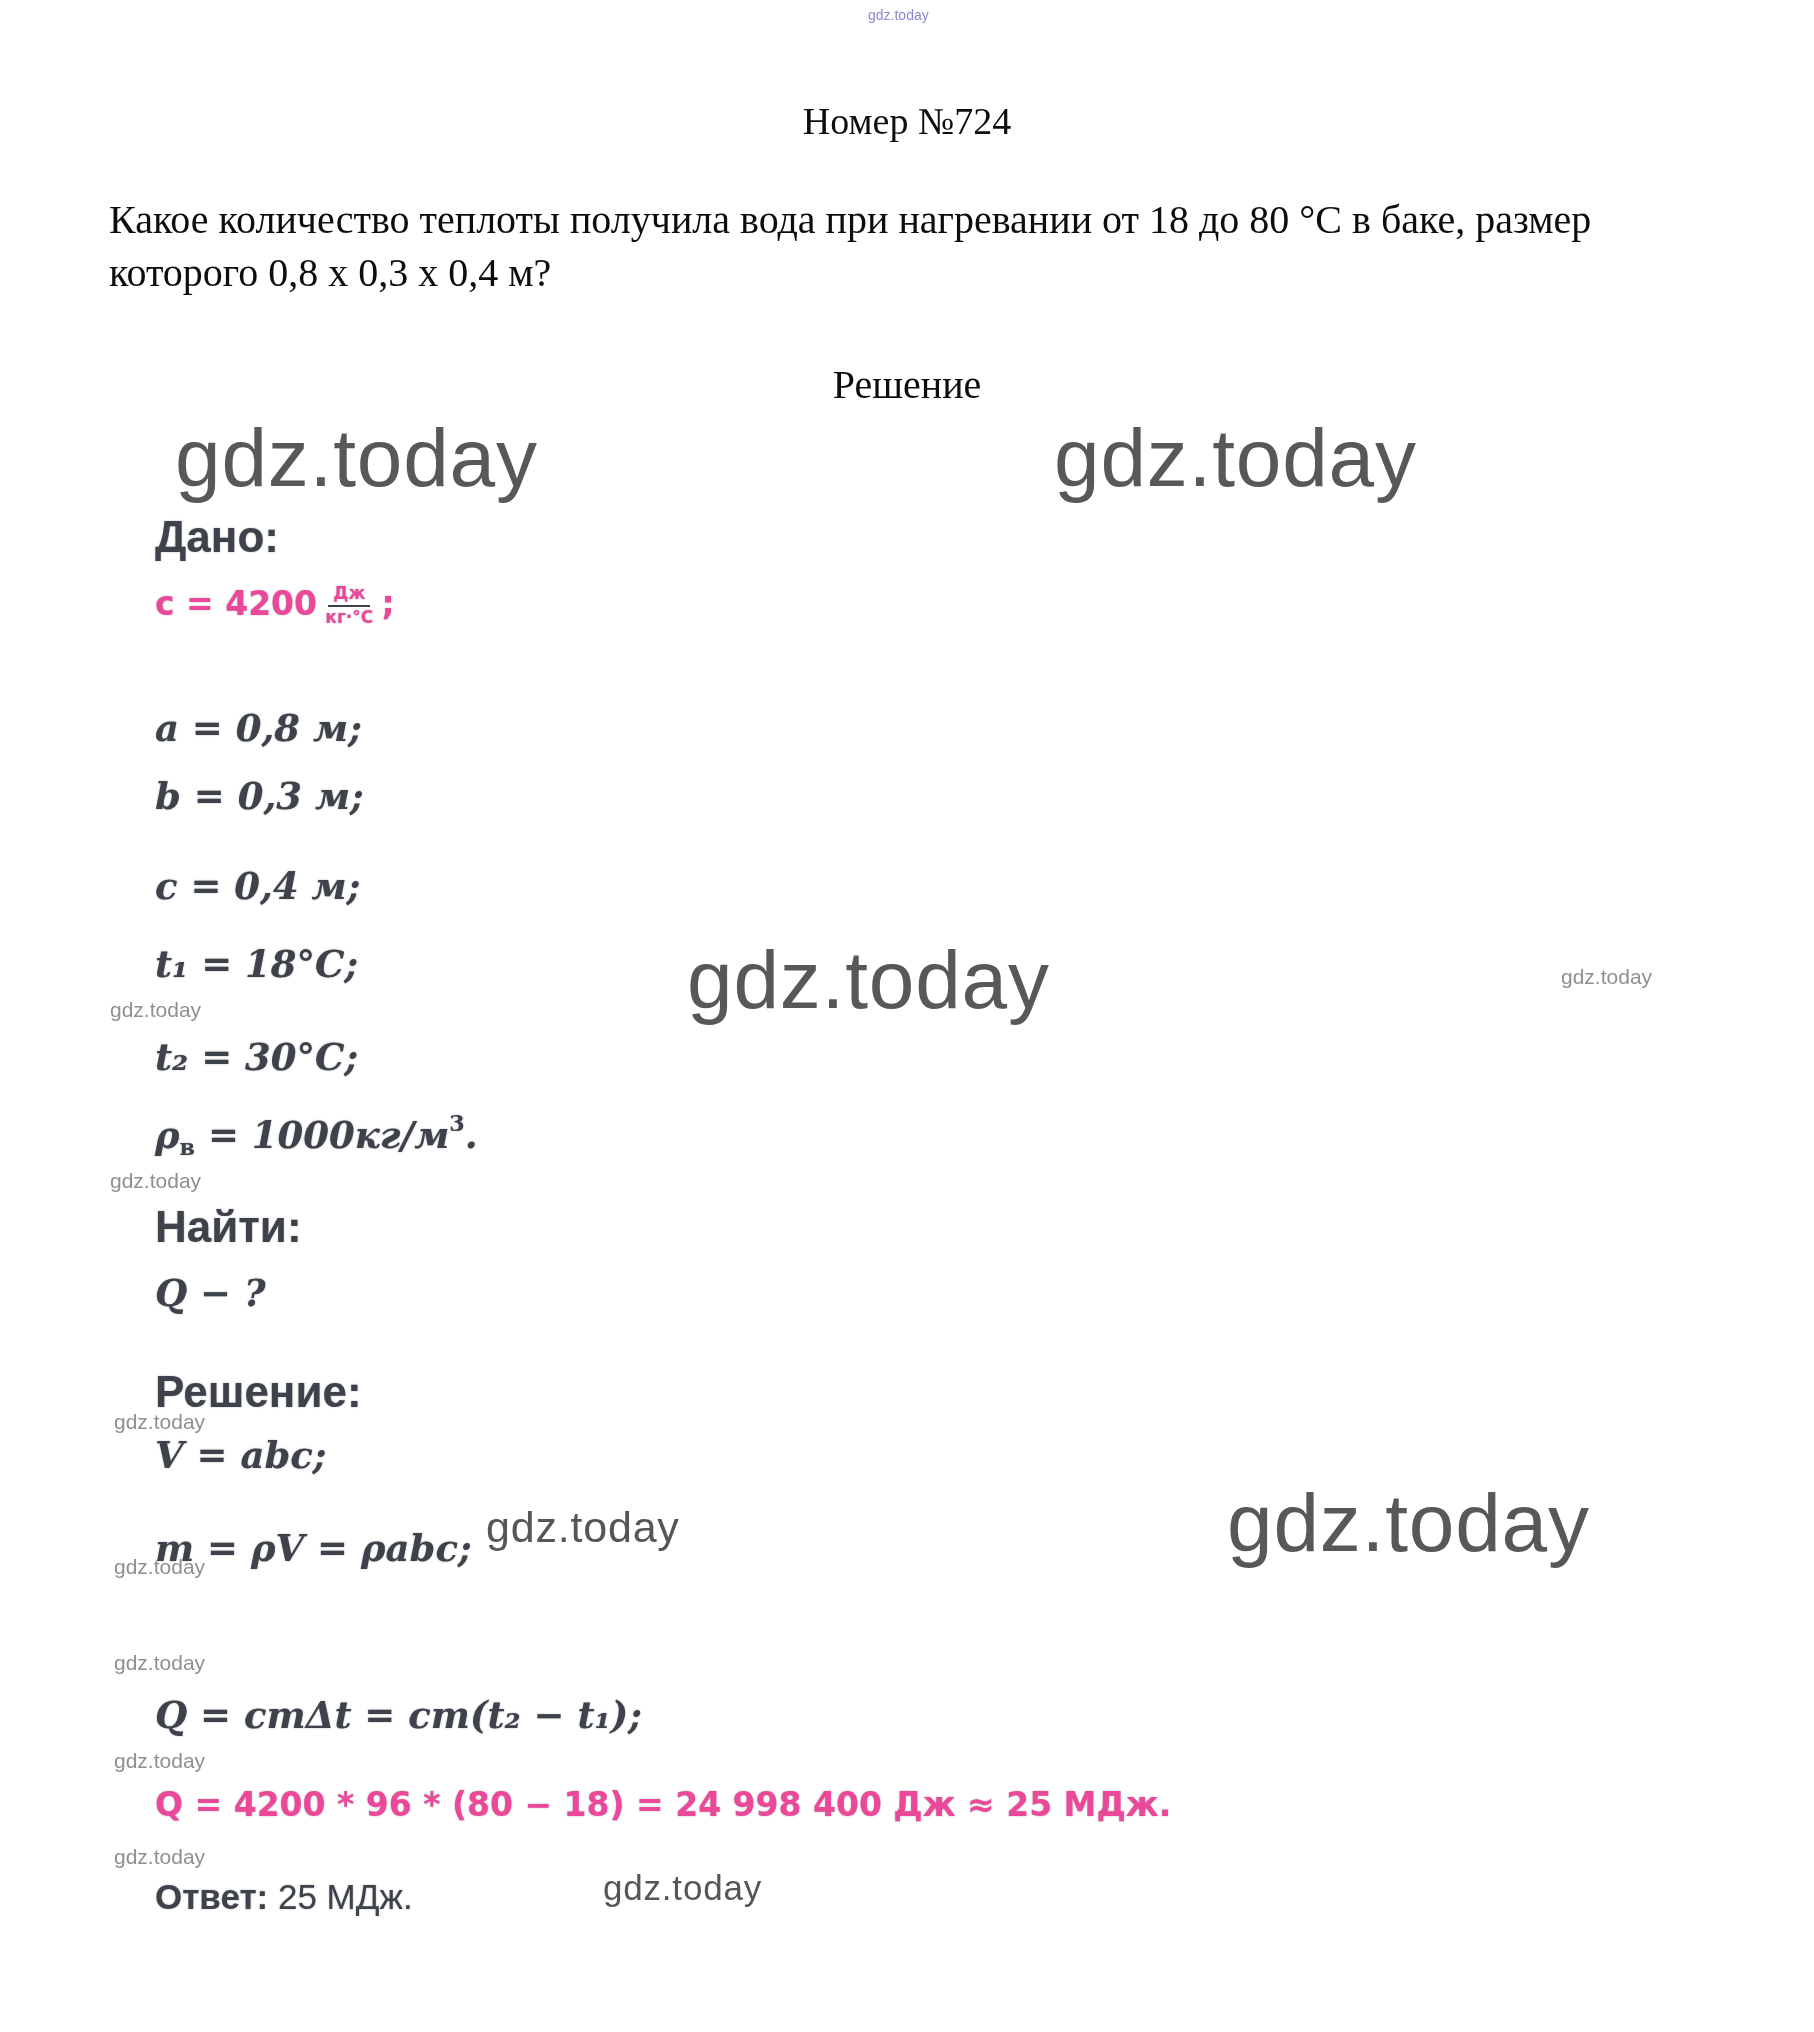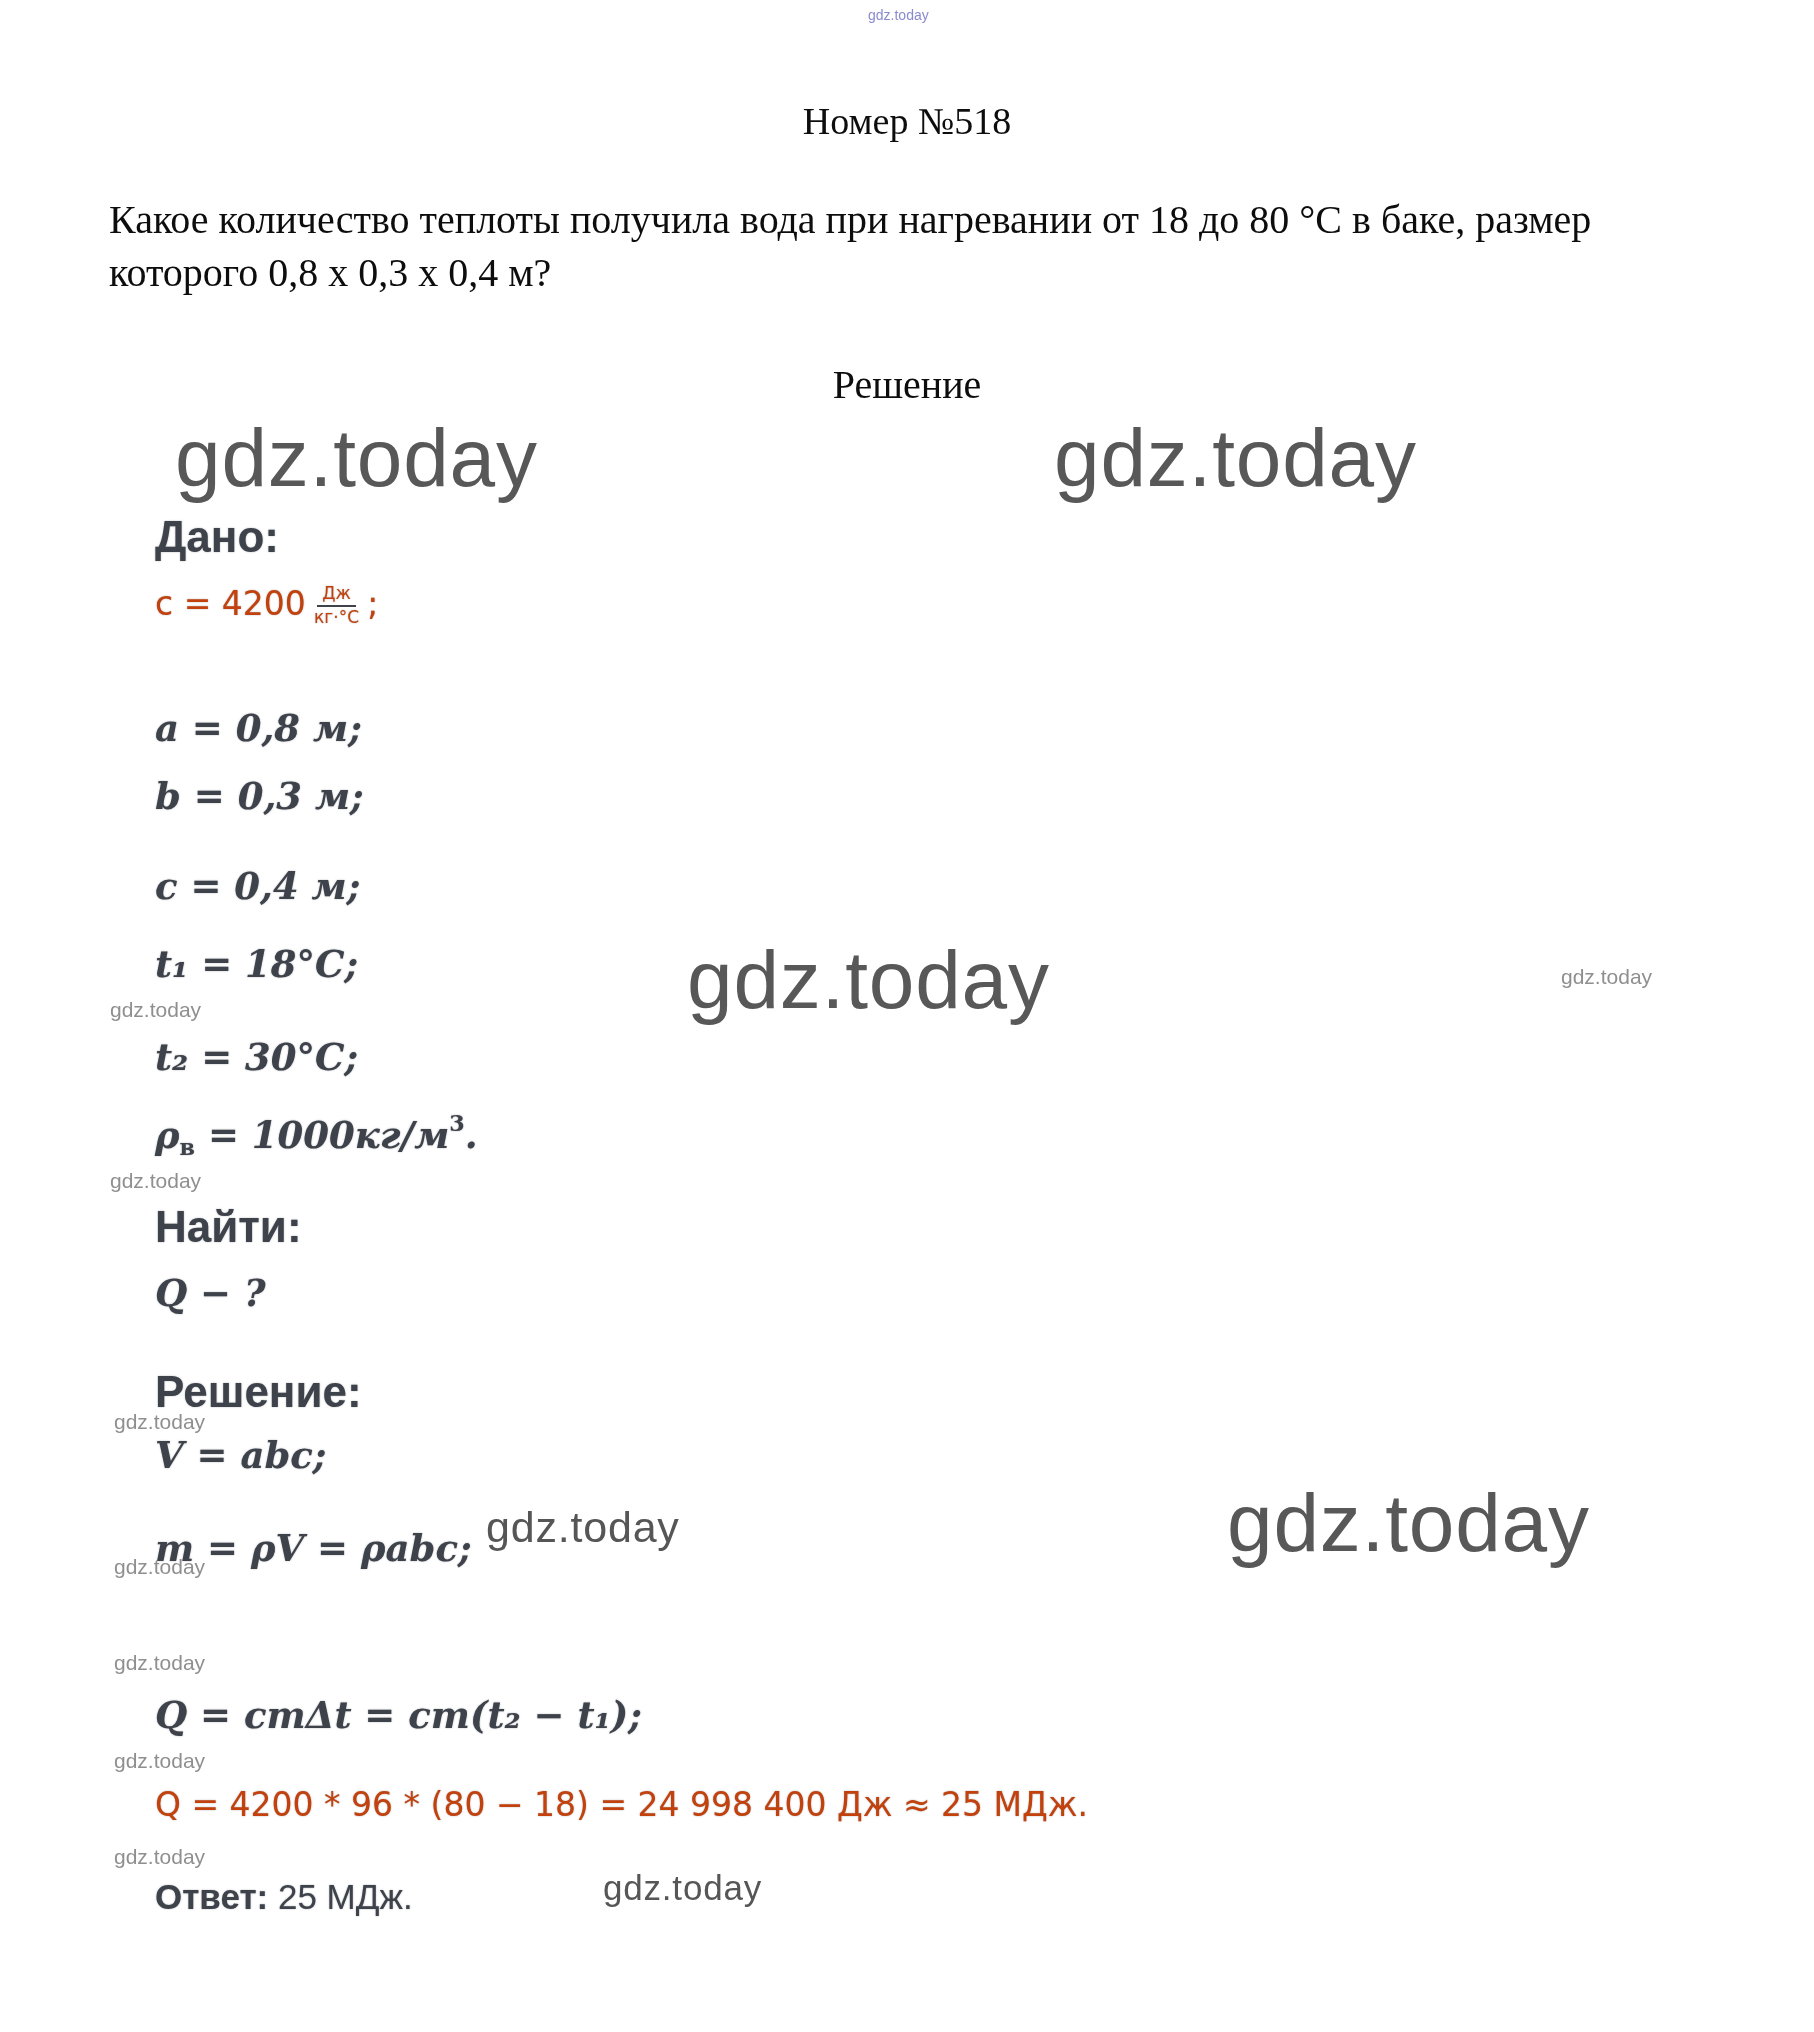--- a/index.html
+++ b/index.html
@@ -65,23 +65,23 @@
     font-style: italic;
     font-weight: bold;
     font-size: 37px;
     color: #3e424b;
     text-shadow: 0 0 1.7px rgba(62,66,75,0.45);
     white-space: nowrap;
   }
   .calc {
     font-family: "DejaVu Sans", sans-serif;
     font-style: normal;
-    font-weight: normal;
+    font-weight: bold;
     font-size: 33px;
-    color: #c2410c;
+    color: #ec4899;
     text-shadow: 0 0 1.7px rgba(62,66,75,0.45);
     white-space: nowrap;
   }
   .frac {
     display: inline-flex;
     flex-direction: column;
     align-items: center;
     vertical-align: middle;
     margin: 0 8.3px;
     font-size: 17px;
@@ -107,21 +107,21 @@
   }
   .answer-line .lbl { font-weight: bold; }
 </style>
 </head>
 <body>
 
 <div class="page">
 
   <div class="abs wm wm-tiny" style="top: 6.7px; left: 868px;">gdz.today</div>
 
-  <div class="abs doc-title" style="top: 99px; left: 0px;">Номер №518</div>
+  <div class="abs doc-title" style="top: 99px; left: 0px;">Номер №724</div>
 
   <div class="abs problem" style="top: 194px; left: 109px;">Какое количество теплоты получила вода при нагревании от 18 до 80 °C в баке, размер которого 0,8 х 0,3 х 0,4 м?</div>
 
   <div class="abs solution-heading" style="top: 361px; left: 0px;">Решение</div>
 
   <div class="abs wm wm-lg" style="top: 411px; left: 175px;">gdz.today</div>
   <div class="abs wm wm-lg" style="top: 411px; left: 1054px;">gdz.today</div>
 
   <div class="abs label" style="top: 512px; left: 155px;">Дано:</div>
 

